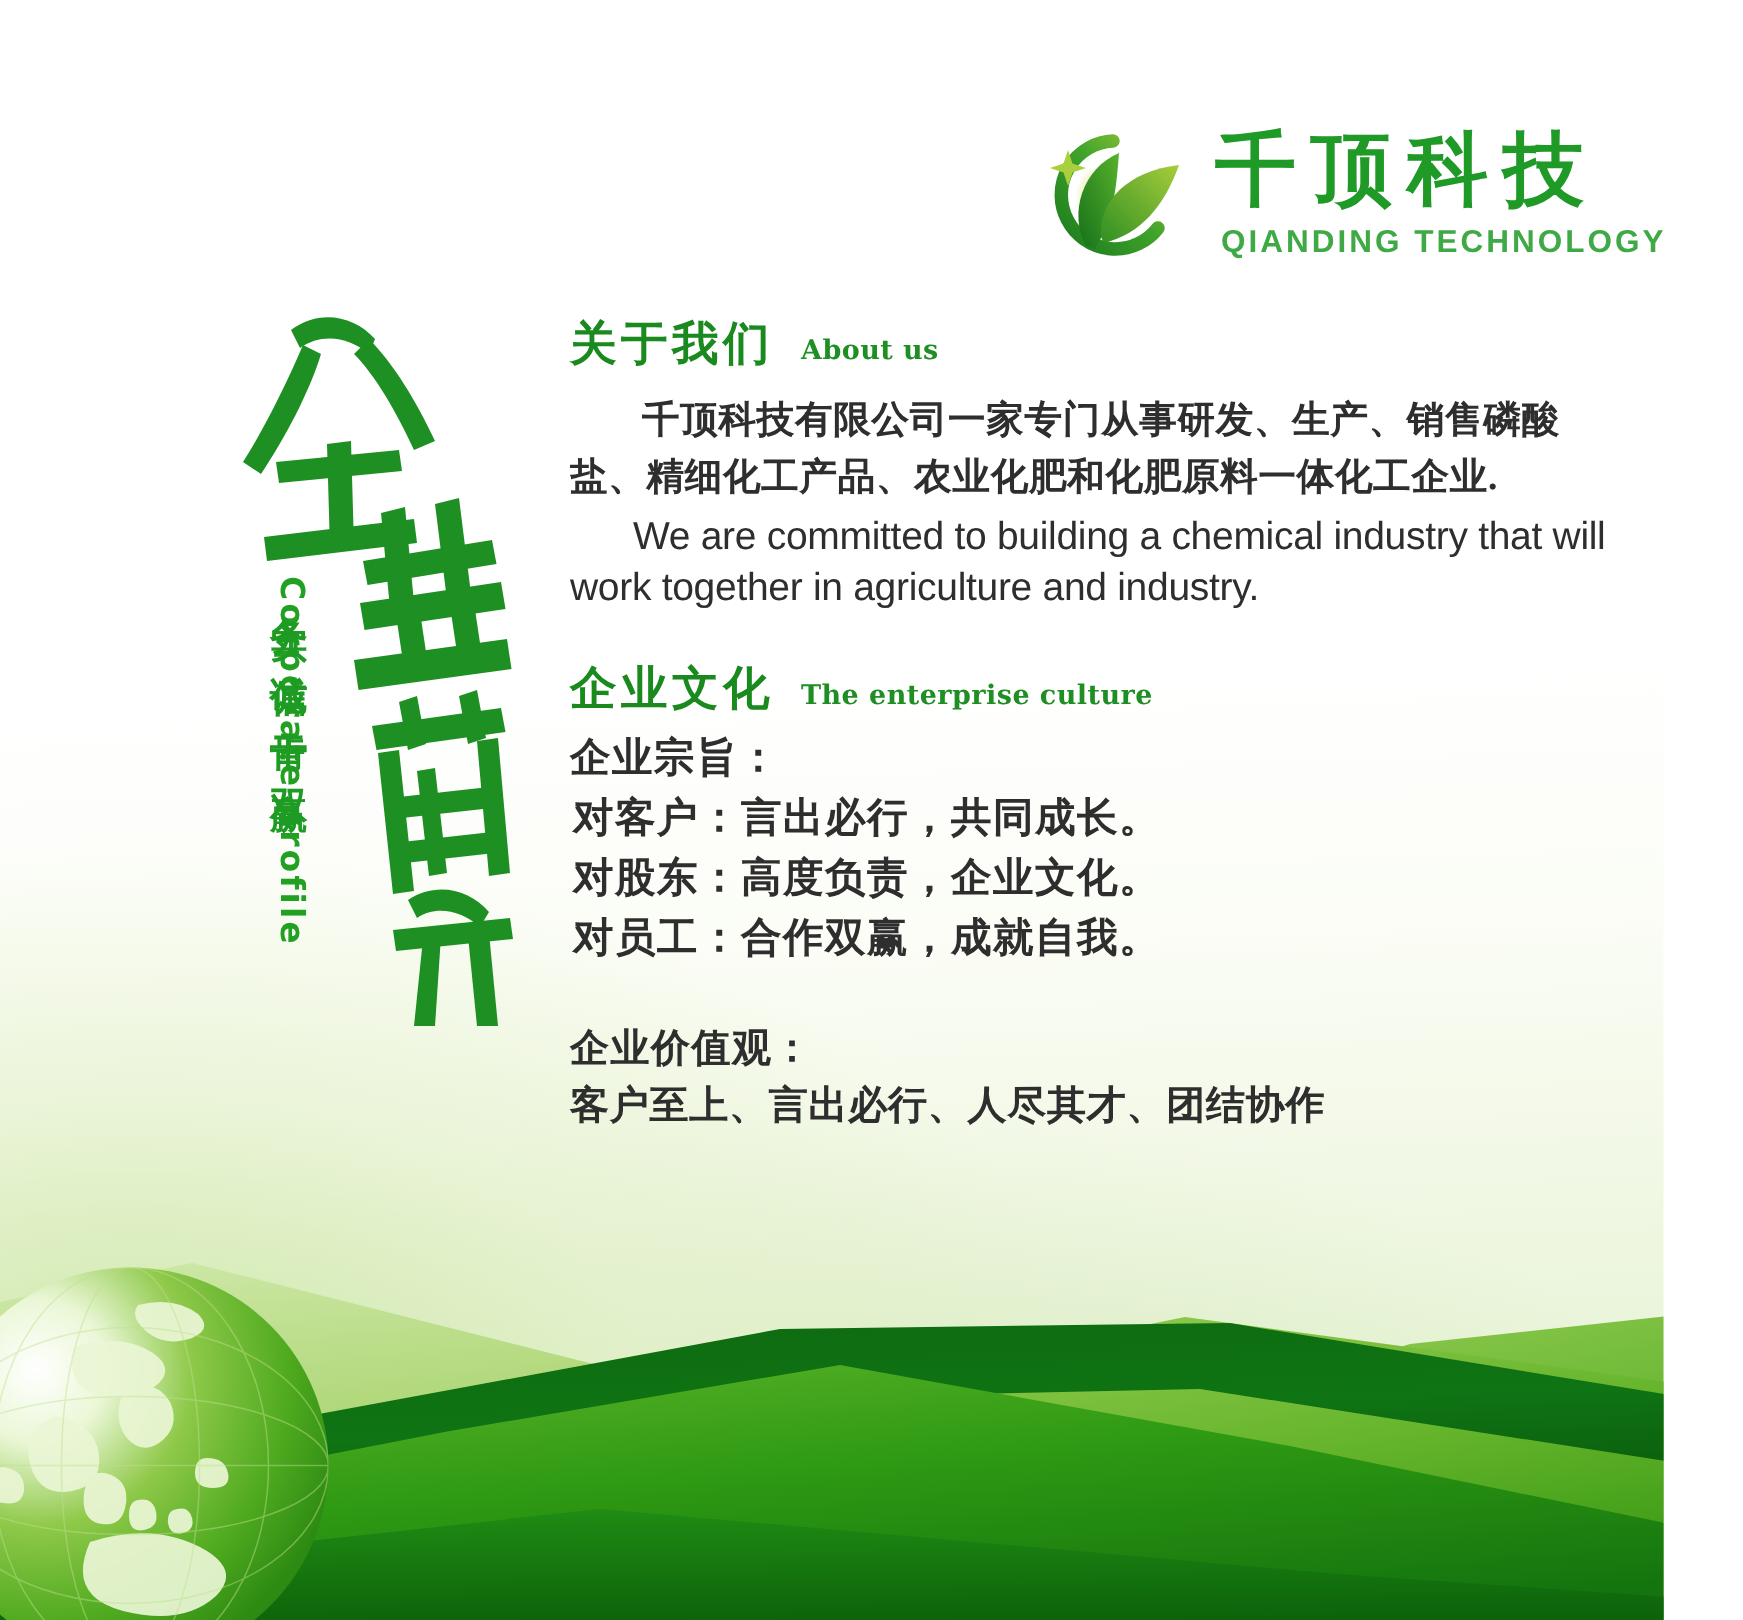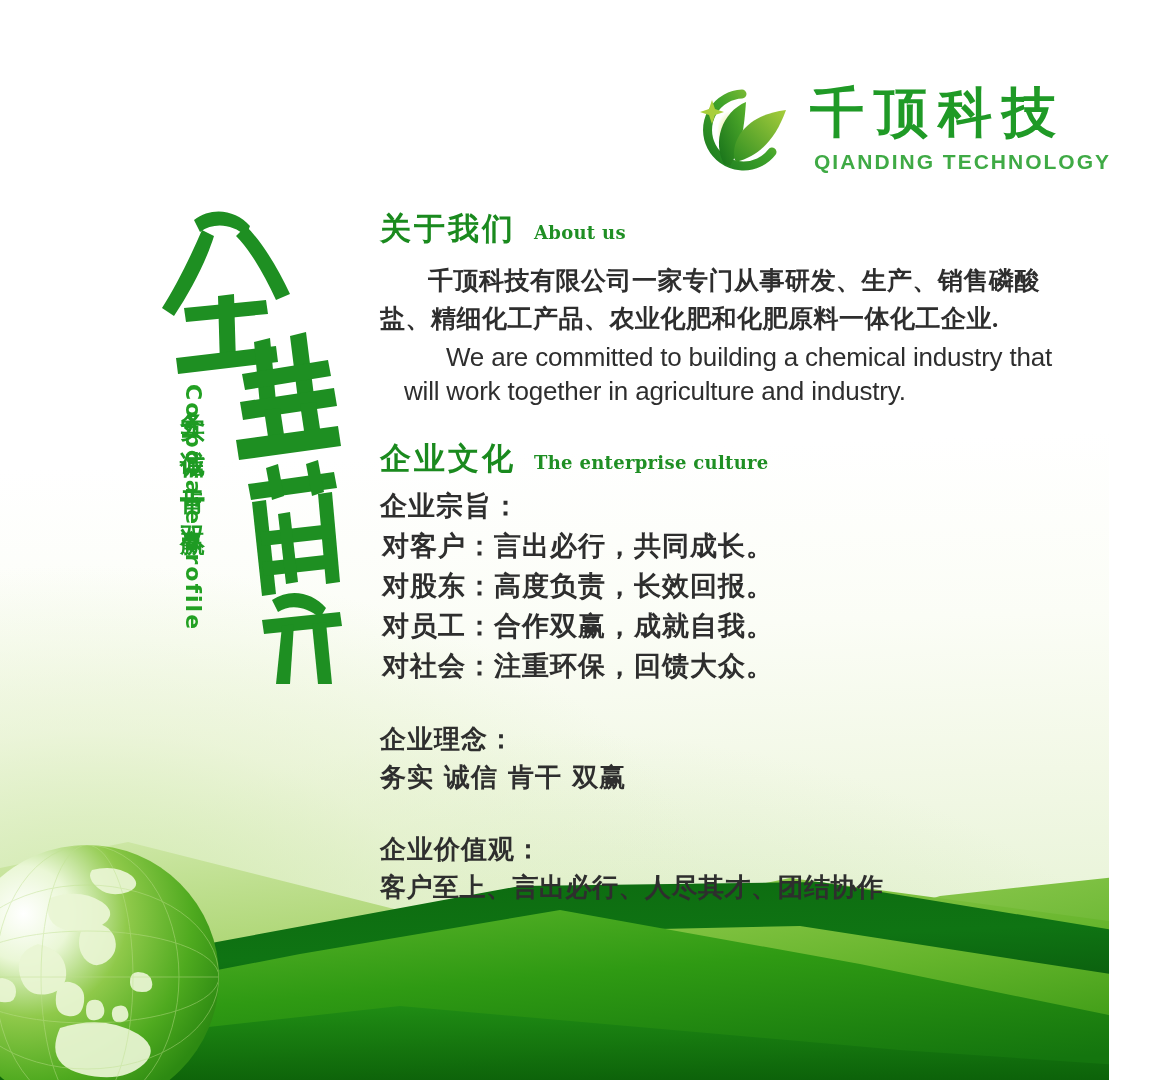--- a/index.html
+++ b/index.html
@@ -82,21 +82,21 @@
     font-family:Liberation Serif, serif;
     font-size:25px;font-weight:700;color:#2e2e2e;
     line-height:38px;letter-spacing:.5px;
   }
   .body-cn .indent{display:block;text-indent:48px;}
   .body-en{
     font-family:"Liberation Sans",sans-serif;
     font-size:26px;font-weight:400;color:#2e2e2e;
     line-height:34px;letter-spacing:-.2px;
   }
-  .body-en .indent{display:block;text-indent:42px;margin-left:24px;}
+  .body-en .indent{display:block;text-indent:42px;}
 
   .p-about{margin-top:12px;}
   .p-about-en{margin-top:2px;}
 
   .culture-head{margin-top:30px;}
   .culture-list{margin-top:6px;}
   .culture-list .row{
     font-family:"DejaVu Sans","Liberation Sans",sans-serif;
     font-size:27px;font-weight:700;color:#2e2e2e;
     line-height:40px;letter-spacing:1px;white-space:nowrap;
@@ -284,29 +284,24 @@
     </div>
 
     <div class="sec-head culture-head">
       <span class="cn">企业文化</span>
       <span class="en">The enterprise culture</span>
     </div>
 
     <div class="culture-list">
       <div class="row">企业宗旨：</div>
       <div class="row sub">对客户：言出必行，共同成长。</div>
-      <div class="row sub">对股东：高度负责，长效回报。</div>
+      <div class="row sub">对股东：高度负责，企业文化。</div>
       <div class="row sub">对员工：合作双赢，成就自我。</div>
-      <div class="row sub">对社会：注重环保，回馈大众。</div>
-    </div>
-
-    <div class="blk">
-      <div class="row">企业理念：</div>
-      <div class="row">务实 诚信 肯干 双赢</div>
-    </div>
+    </div>
+
 
     <div class="blk">
       <div class="row">企业价值观：</div>
       <div class="row vals">客户至上、言出必行、人尽其才、团结协作</div>
     </div>
 
   </div>
 </div>
 
 </body></html>

